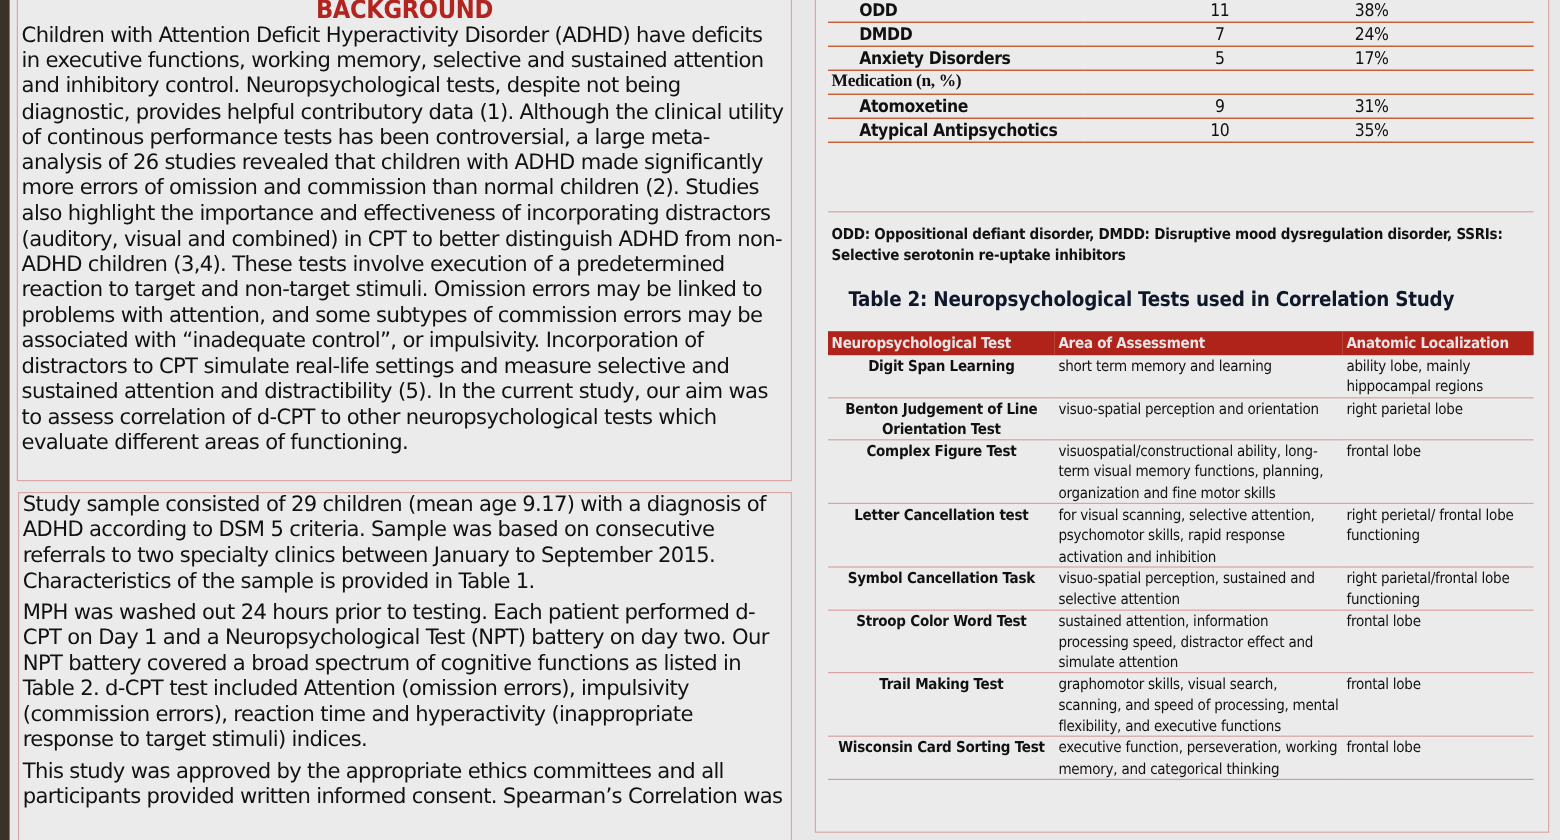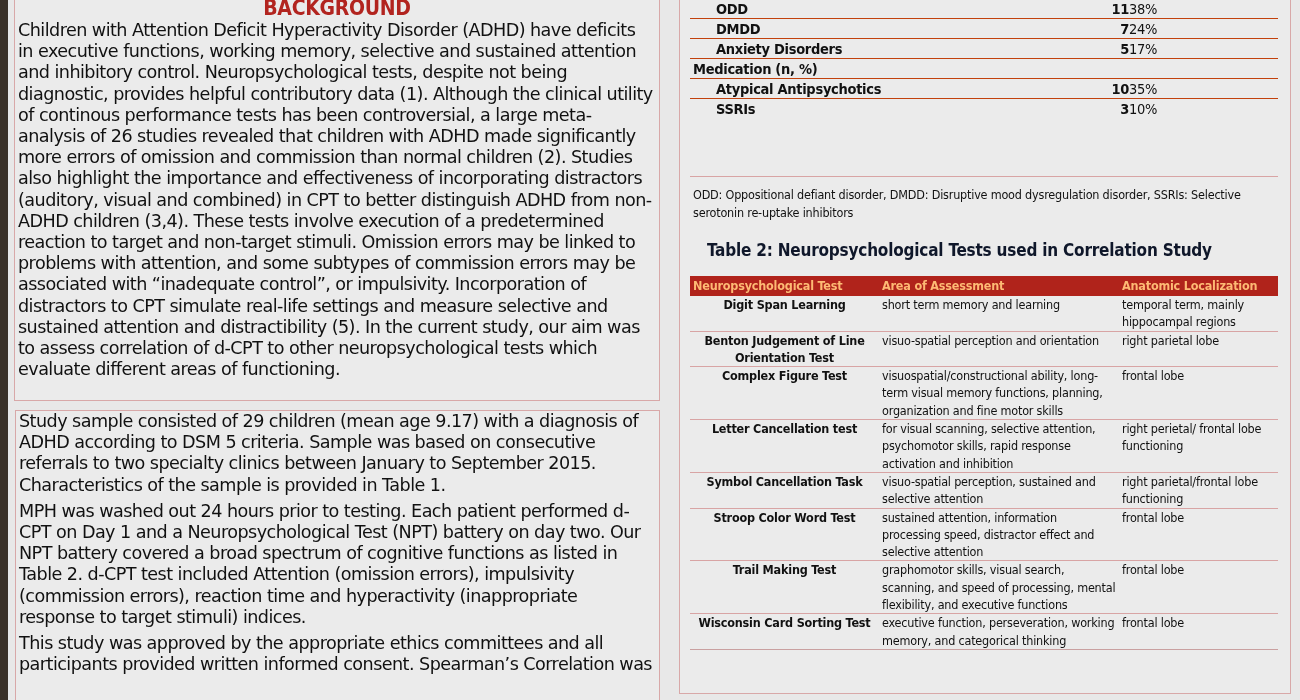--- a/index.html
+++ b/index.html
@@ -27,39 +27,39 @@
   }
   #bg-panel .sec-title { margin-top:14px; margin-bottom:-1px; }
   #mm-panel .sec-title { margin-top:5px; margin-bottom:2px; }
   #mm-panel p { margin-bottom:5px; }
 
   
   .t1 { position:absolute; left:10px; top:27px; width:588px; border-collapse:collapse; font-size:14.5px; }
   .t1 td { border-bottom:1px solid #c2410c; height:19px; padding:0; font-weight:bold; letter-spacing:-0.3px; }
   .t1 tr.top td { border-top:1px solid #d8a4a4; }
   .t1 td.label { padding-left:26px; width:188px; }
-  .t1 td.group { padding-left:3px; font-weight:bold; }
-  .t1 td.n { text-align:right; font-weight:bold; width:225px; }
+  .t1 td.group { padding-left:3px; font-weight:bold;font-family:Liberation Serif, serif; }
+  .t1 td.n { text-align:center; font-weight:normal; width:225px; }
   .t1 td.pct { text-align:left; font-weight:normal; padding-right:40px; }
   .t1 tr.last td { border-bottom:none; }
   .t1-bottom { position:absolute; left:10px; top:205px; width:588px; border-top:1px solid #d8a4a4; }
   .footnote {
     position:absolute; left:13px; top:215px; width:580px;
-    font-size:12.5px; font-weight:normal; line-height:18px; letter-spacing:-0.2px;
+    font-size:12.5px; font-weight:bold; line-height:18px; letter-spacing:-0.2px;
   }
   .t2-title {
     position:absolute; left:27px; top:269px; color:#0f172a; font-weight:bold;
     font-size:17px; letter-spacing:-0.2px;
   }
   .t2 {
     position:absolute; left:10px; top:305px; width:588px; border-collapse:collapse;
     font-size:12.5px; line-height:17.3px;
   }
   .t2 th {
-    background:#b0231b; color:#fdba74; text-align:left; font-weight:bold; padding:0 3px;
+    background:#b0231b; color:#e5e5e5; text-align:left; font-weight:bold; padding:0 3px;
     height:20px; letter-spacing:-0.2px;
   }
   .t2 td { vertical-align:top; padding:0 3px; border-bottom:1px solid #d8a4a4; letter-spacing:-0.2px; }
   .t2 td.test { font-weight:bold; width:183px;text-align:center; }
   .t2 td.area { width:234px; }
   .t2 tr.last td { border-bottom:1px solid #c9a0a0;margin-left:14px; }
 </style>
 </head>
 <body>
 
@@ -91,48 +91,48 @@
       </tr>
       <tr>
         <td class="label">Anxiety Disorders</td>
         <td class="n">5</td>
         <td class="pct">17%</td>
       </tr>
       <tr>
         <td class="group" colspan="3">Medication (n, %)</td>
       </tr>
       <tr>
+        <td class="label">Atomoxetine</td>
+        <td class="n">9</td>
+        <td class="pct">31%</td>
+      </tr>
+      <tr>
         <td class="label">Atypical Antipsychotics</td>
         <td class="n">10</td>
         <td class="pct">35%</td>
-      </tr>
-      <tr class="last">
-        <td class="label">SSRIs</td>
-        <td class="n">3</td>
-        <td class="pct">10%</td>
       </tr>
     </tbody>
   </table>
   <div class="t1-bottom"></div>
   <div class="footnote">ODD: Oppositional defiant disorder, DMDD: Disruptive mood dysregulation disorder, SSRIs: Selective serotonin re-uptake inhibitors</div>
 
   <div class="t2-title">Table 2: Neuropsychological Tests used in Correlation Study</div>
   <table class="t2">
     <thead>
       <tr>
         <th>Neuropsychological Test</th>
         <th>Area of Assessment</th>
         <th>Anatomic Localization</th>
       </tr>
     </thead>
     <tbody id="t2-body">
         <tr>
           <td class="test">Digit Span Learning</td>
           <td class="area">short term memory and learning</td>
-          <td class="loc">temporal term, mainly hippocampal regions</td>
+          <td class="loc">ability lobe, mainly hippocampal regions</td>
         </tr>
         <tr>
           <td class="test">Benton Judgement of Line Orientation Test</td>
           <td class="area">visuo-spatial perception and orientation</td>
           <td class="loc">right parietal lobe</td>
         </tr>
         <tr>
           <td class="test">Complex Figure Test</td>
           <td class="area">visuospatial/constructional ability, long-term visual memory functions, planning, organization and fine motor skills</td>
           <td class="loc">frontal lobe</td>
@@ -142,21 +142,21 @@
           <td class="area">for visual scanning, selective attention, psychomotor skills, rapid response activation and inhibition</td>
           <td class="loc">right perietal/ frontal lobe functioning</td>
         </tr>
         <tr>
           <td class="test">Symbol Cancellation Task</td>
           <td class="area">visuo-spatial perception, sustained and selective attention</td>
           <td class="loc">right parietal/frontal lobe functioning</td>
         </tr>
         <tr>
           <td class="test">Stroop Color Word Test</td>
-          <td class="area">sustained attention, information processing speed, distractor effect and selective attention</td>
+          <td class="area">sustained attention, information processing speed, distractor effect and simulate attention</td>
           <td class="loc">frontal lobe</td>
         </tr>
         <tr>
           <td class="test">Trail Making Test</td>
           <td class="area">graphomotor skills, visual search, scanning, and speed of processing, mental flexibility, and executive functions</td>
           <td class="loc">frontal lobe</td>
         </tr>
         <tr class="last">
           <td class="test">Wisconsin Card Sorting Test</td>
           <td class="area">executive function, perseveration, working memory, and categorical thinking</td>

